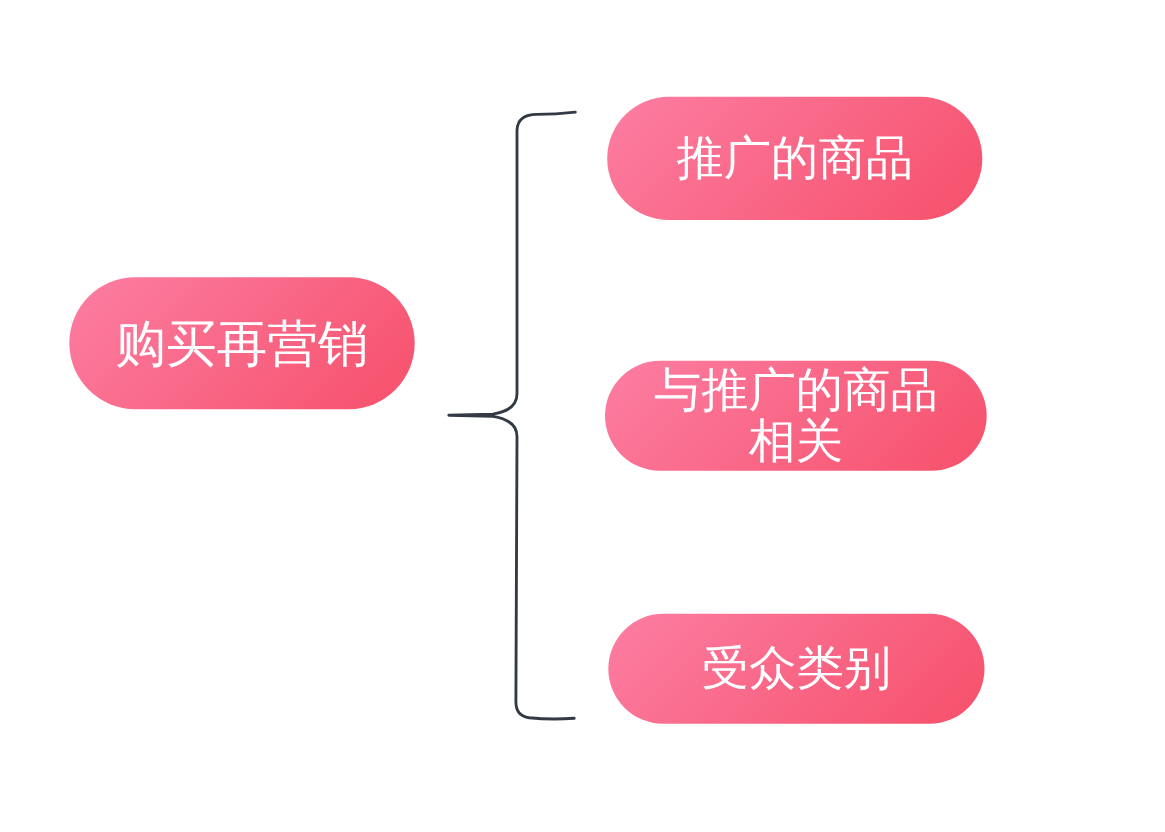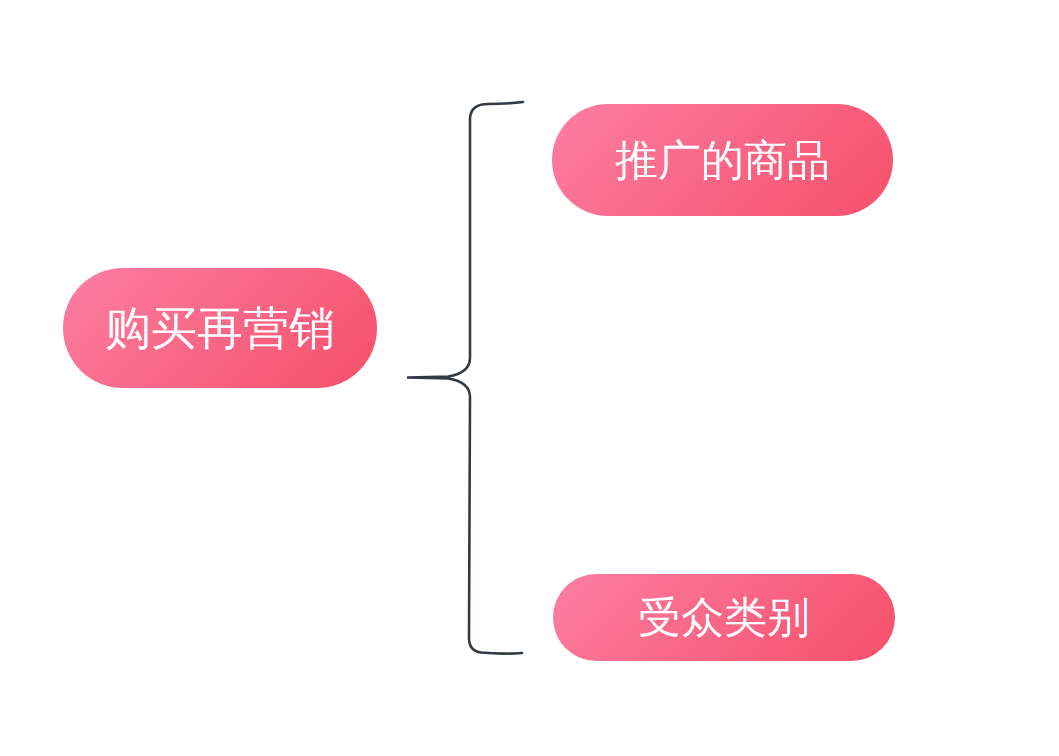--- a/index.html
+++ b/index.html
@@ -38,21 +38,20 @@
     border-radius: 999px;
     background: linear-gradient(135deg, var(--node-gradient-start, #FC7EA3) 0%, var(--node-gradient-end, #F6506A) 100%);
     color: var(--node-text, #ffffff);
     display: flex;
     flex-direction: column;
     align-items: center;
     justify-content: center;
     text-align: center;
     cursor: default;
     user-select: none;
-    margin-top: 16px;
   }
   .node span {
     display: block;
     white-space: nowrap;
   }
   .node-root {
     left: 63px;
     top: 252px;
     width: 314px;
     height: 120px;
@@ -72,21 +71,21 @@
     top: 328px;
     width: 347px;
     height: 100px;
     font-size: 43px;
     line-height: 1.07;
   }
   .node-child-3 {
     left: 553px;
     top: 558px;
     width: 342px;
-    height: 87px;
+    height: 100px;
     font-size: 43px;
     line-height: 1;
   }
 </style>
 </head>
 <body>
 
 <div class="canvas">
 
   <svg class="connector-svg" viewBox="0 0 1059 756" xmlns="http://www.w3.org/2000/svg">
@@ -104,18 +103,22 @@
   </svg>
 
   <div class="node node-root">
     <span>购买再营销</span>
   </div>
 
   <div class="node node-child-1">
     <span>推广的商品</span>
   </div>
 
+  <div class="node node-child-2">
+    <span>与推广的商品</span>
+    <span>相关</span>
+  </div>
 
   <div class="node node-child-3">
     <span>受众类别</span>
   </div>
 
 </div>
 
 </body></html>

